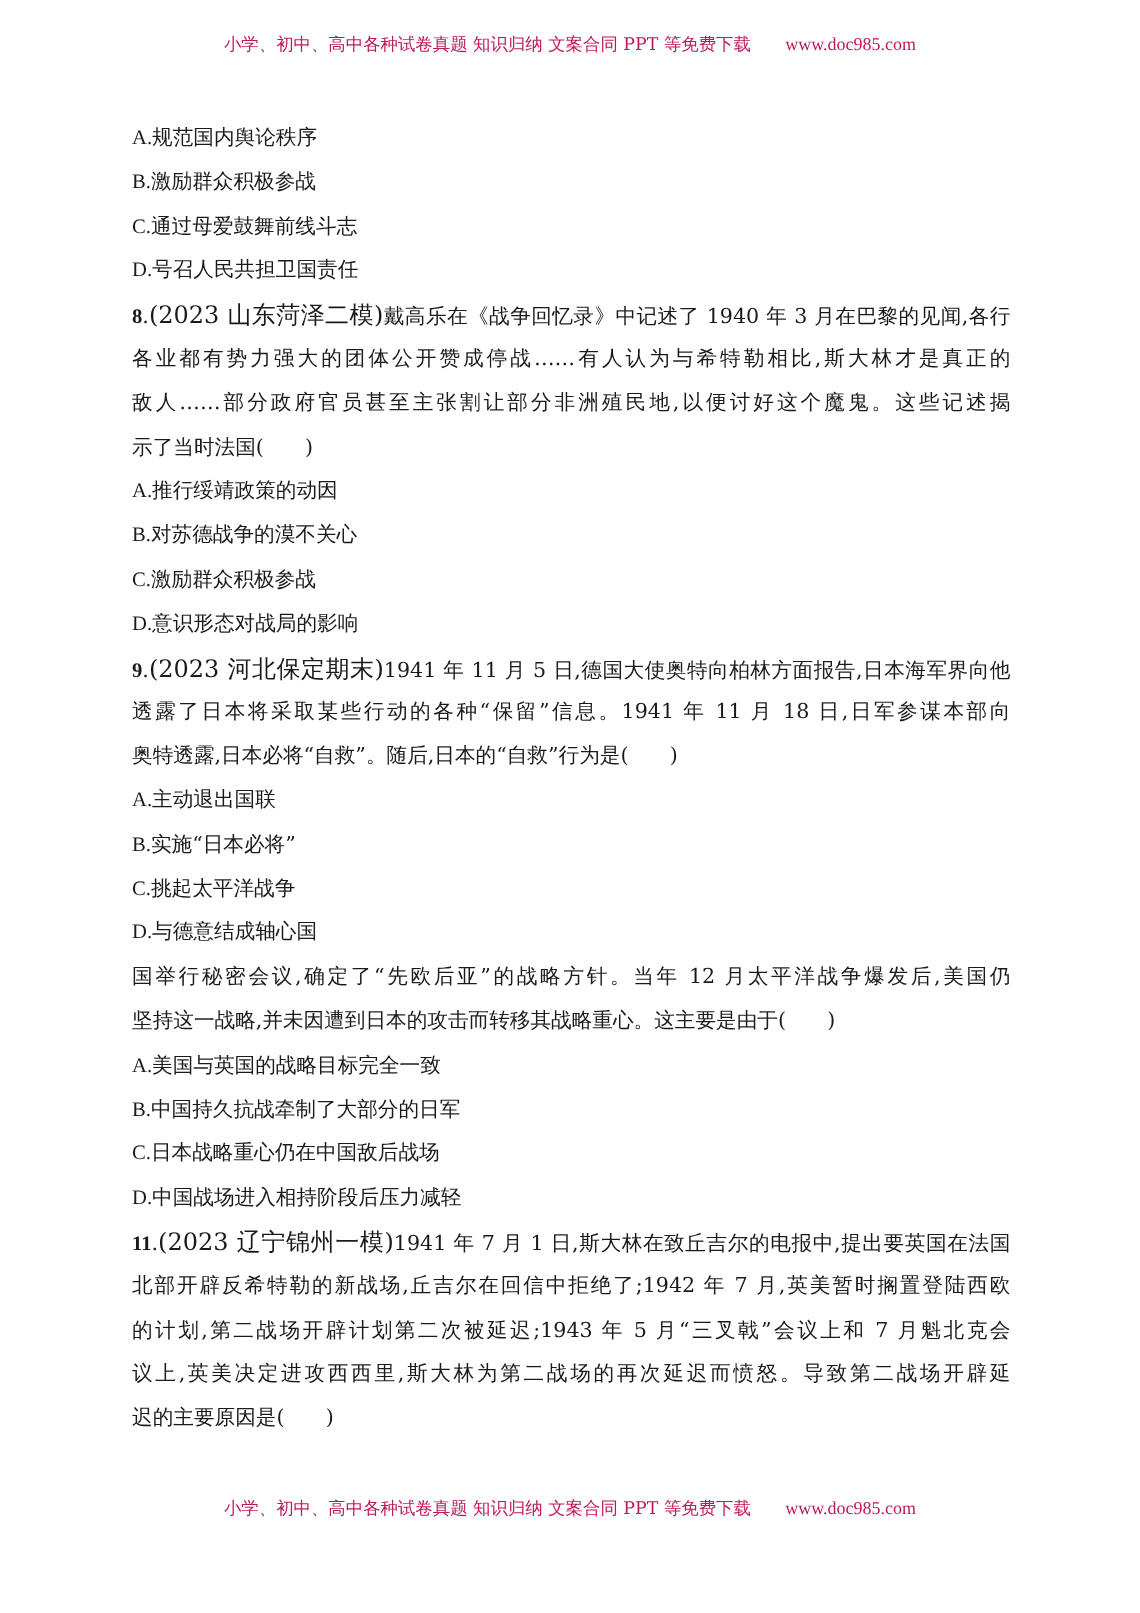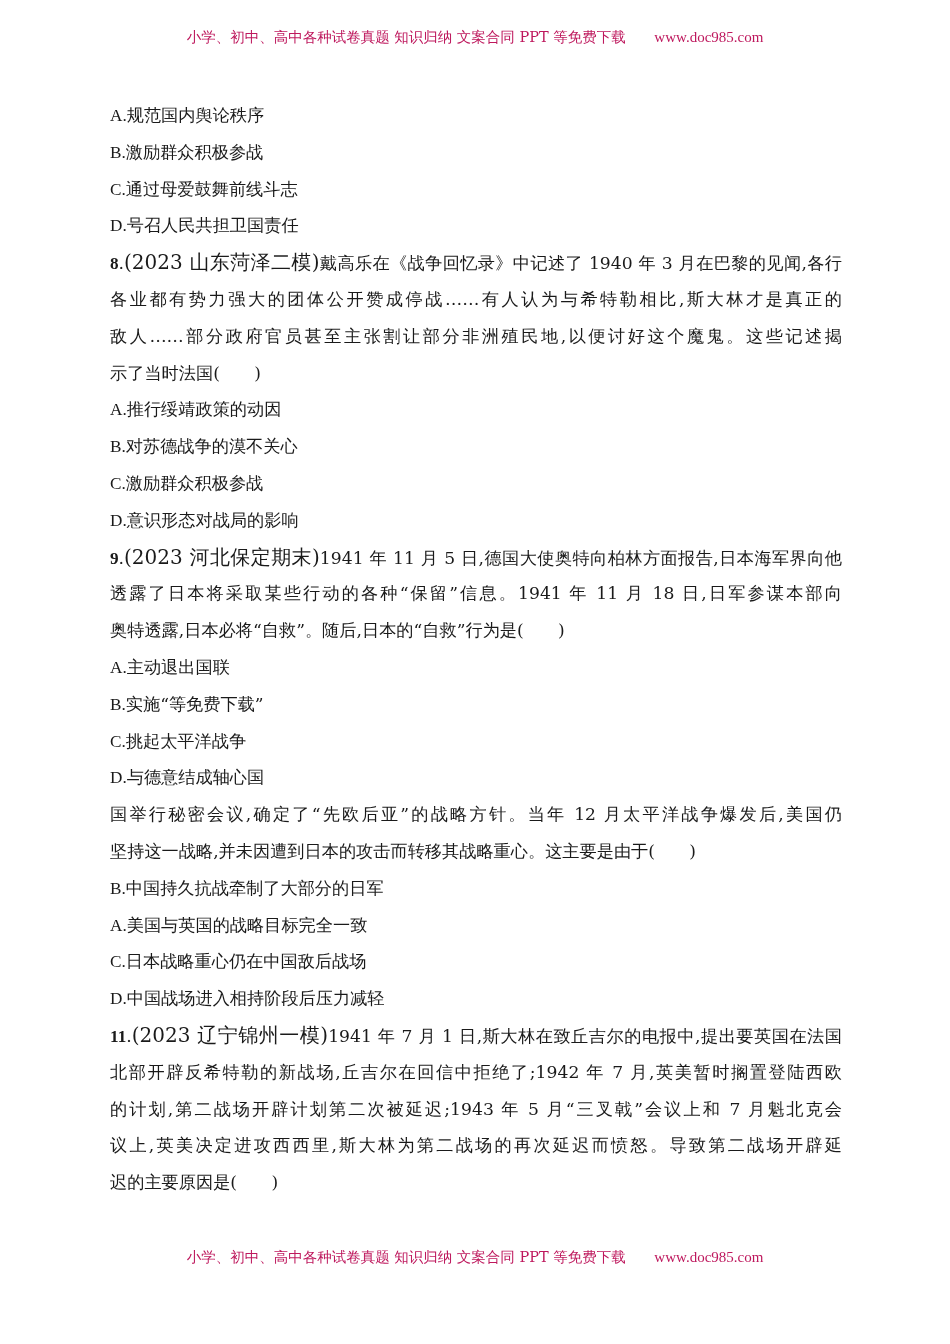--- a/index.html
+++ b/index.html
@@ -83,30 +83,30 @@
     <div class="line"><span class="opt-letter">B.</span><span>对苏德战争的漠不关心</span></div>
     <div class="line"><span class="opt-letter">C.</span><span>激励群众积极参战</span></div>
     <div class="line"><span class="opt-letter">D.</span><span>意识形态对战局的影响</span></div>
   </div>
 
   <div>
     <div class="line justify"><span class="qnum">9</span><span>.</span><span class="src">(2023 河北保定期末)</span><span>1941 年 11 月 5 日,德国大使奥特向柏林方面报告,日本海军界向他</span></div>
     <div class="line justify">透露了日本将采取某些行动的各种“保留”信息。1941 年 11 月 18 日,日军参谋本部向</div>
     <div class="line">奥特透露,日本必将“自救”。随后,日本的“自救”行为是(　　)</div>
     <div class="line"><span class="opt-letter">A.</span><span>主动退出国联</span></div>
-    <div class="line"><span class="opt-letter">B.</span><span>实施“等免费下载”</span></div>
+    <div class="line"><span class="opt-letter">B.</span><span>实施“日本必将”</span></div>
     <div class="line"><span class="opt-letter">C.</span><span>挑起太平洋战争</span></div>
     <div class="line"><span class="opt-letter">D.</span><span>与德意结成轴心国</span></div>
   </div>
 
   <div>
     <div class="line justify">国举行秘密会议,确定了“先欧后亚”的战略方针。当年 12 月太平洋战争爆发后,美国仍</div>
     <div class="line">坚持这一战略,并未因遭到日本的攻击而转移其战略重心。这主要是由于(　　)</div>
+    <div class="line"><span class="opt-letter">A.</span><span>美国与英国的战略目标完全一致</span></div>
     <div class="line"><span class="opt-letter">B.</span><span>中国持久抗战牵制了大部分的日军</span></div>
-    <div class="line"><span class="opt-letter">A.</span><span>美国与英国的战略目标完全一致</span></div>
     <div class="line"><span class="opt-letter">C.</span><span>日本战略重心仍在中国敌后战场</span></div>
     <div class="line"><span class="opt-letter">D.</span><span>中国战场进入相持阶段后压力减轻</span></div>
   </div>
 
   <div>
     <div class="line justify"><span class="qnum">11</span><span>.</span><span class="src">(2023 辽宁锦州一模)</span><span>1941 年 7 月 1 日,斯大林在致丘吉尔的电报中,提出要英国在法国</span></div>
     <div class="line justify">北部开辟反希特勒的新战场,丘吉尔在回信中拒绝了;1942 年 7 月,英美暂时搁置登陆西欧</div>
     <div class="line justify">的计划,第二战场开辟计划第二次被延迟;1943 年 5 月“三叉戟”会议上和 7 月魁北克会</div>
     <div class="line justify">议上,英美决定进攻西西里,斯大林为第二战场的再次延迟而愤怒。导致第二战场开辟延</div>
     <div class="line">迟的主要原因是(　　)</div>

